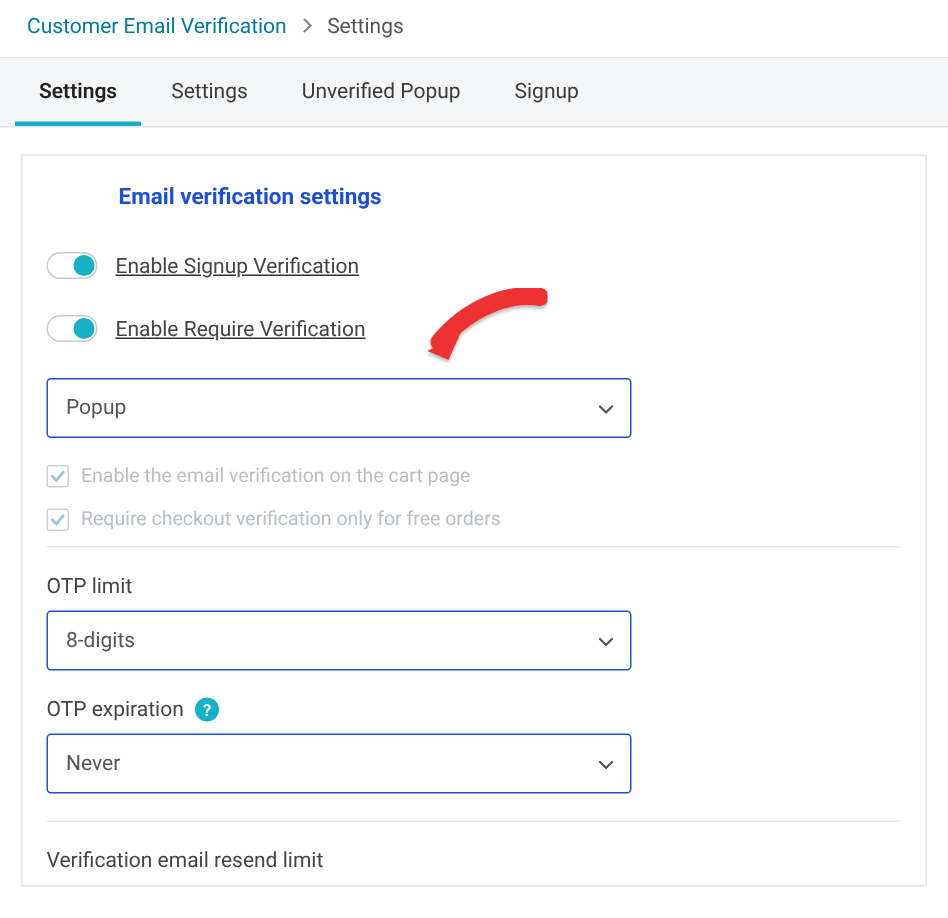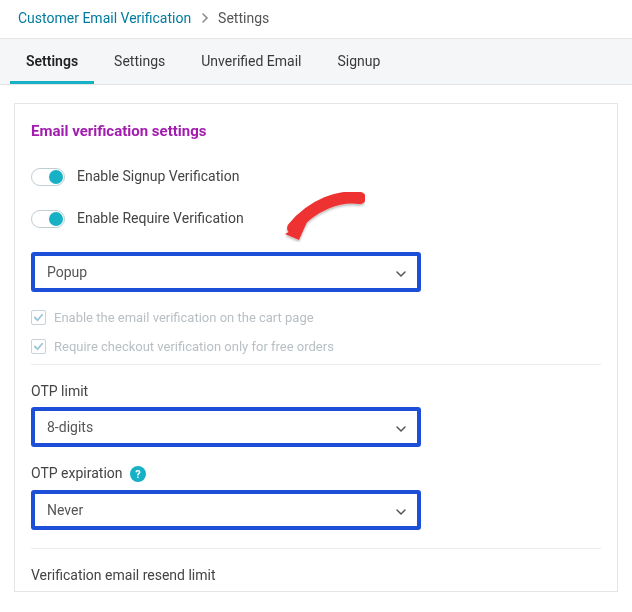--- a/index.html
+++ b/index.html
@@ -45,34 +45,36 @@
   }
   .panel-wrap {
     padding: 18px 14px 0 14px;
   }
   .panel {
     border: 1px solid #e5e5e5;
     background: #fff;
     padding: 18px 16px 0 16px;
   }
   .section-title {
-    color: #a21caf;
+    color: #1d4ed8;
     font-size: 15px;
     font-weight: 700;
     margin-bottom: 28px;
+    margin-left: 48px;
   }
   .field-row {
     margin-bottom: 18px;
   }
   .toggle-row {
     display: flex;
-    align-items: flex-start;
+    align-items: flex-end;
     gap: 12px;
     margin-bottom: 24px;
     position: relative;
+    text-decoration: underline;
   }
   .toggle {
     width: 34px;
     height: 18px;
     border-radius: 9px;
     background: #fff;
     border: 1px solid #bfcdd4;
     position: relative;
     flex-shrink: 0;
   }
@@ -92,21 +94,21 @@
   }
   .field-label {
     display: block;
     color: #444;
     font-size: 14px;
     margin-bottom: 8px;
   }
   .select {
     width: 390px;
     height: 40px;
-    border: 4px solid #1d4ed8;
+    border: 1px solid #1d4ed8;
     border-radius: 3px;
     display: flex;
     align-items: center;
     justify-content: space-between;
     padding: 0 12px;
     color: #555;
     font-size: 14px;
     background: #fff;
   }
   .chev {
@@ -171,21 +173,21 @@
     <svg width="8" height="10" viewBox="0 0 8 10">
         <path d="M2 1 L6 5 L2 9" stroke="#888" stroke-width="1.5" fill="none" stroke-linecap="round"></path>
       </svg>
   </span>
   <span class="current">Settings</span>
 </div>
 
 <div class="tabs">
   <div class="tab active">Settings</div>
   <div class="tab">Settings</div>
-  <div class="tab">Unverified Email</div>
+  <div class="tab">Unverified Popup</div>
   <div class="tab">Signup</div>
 </div>
 
 <div class="panel-wrap">
   <div class="panel">
 
     <div class="section-title">Email verification settings</div>
 
     <div class="toggle-row">
       <div class="toggle on"></div>

